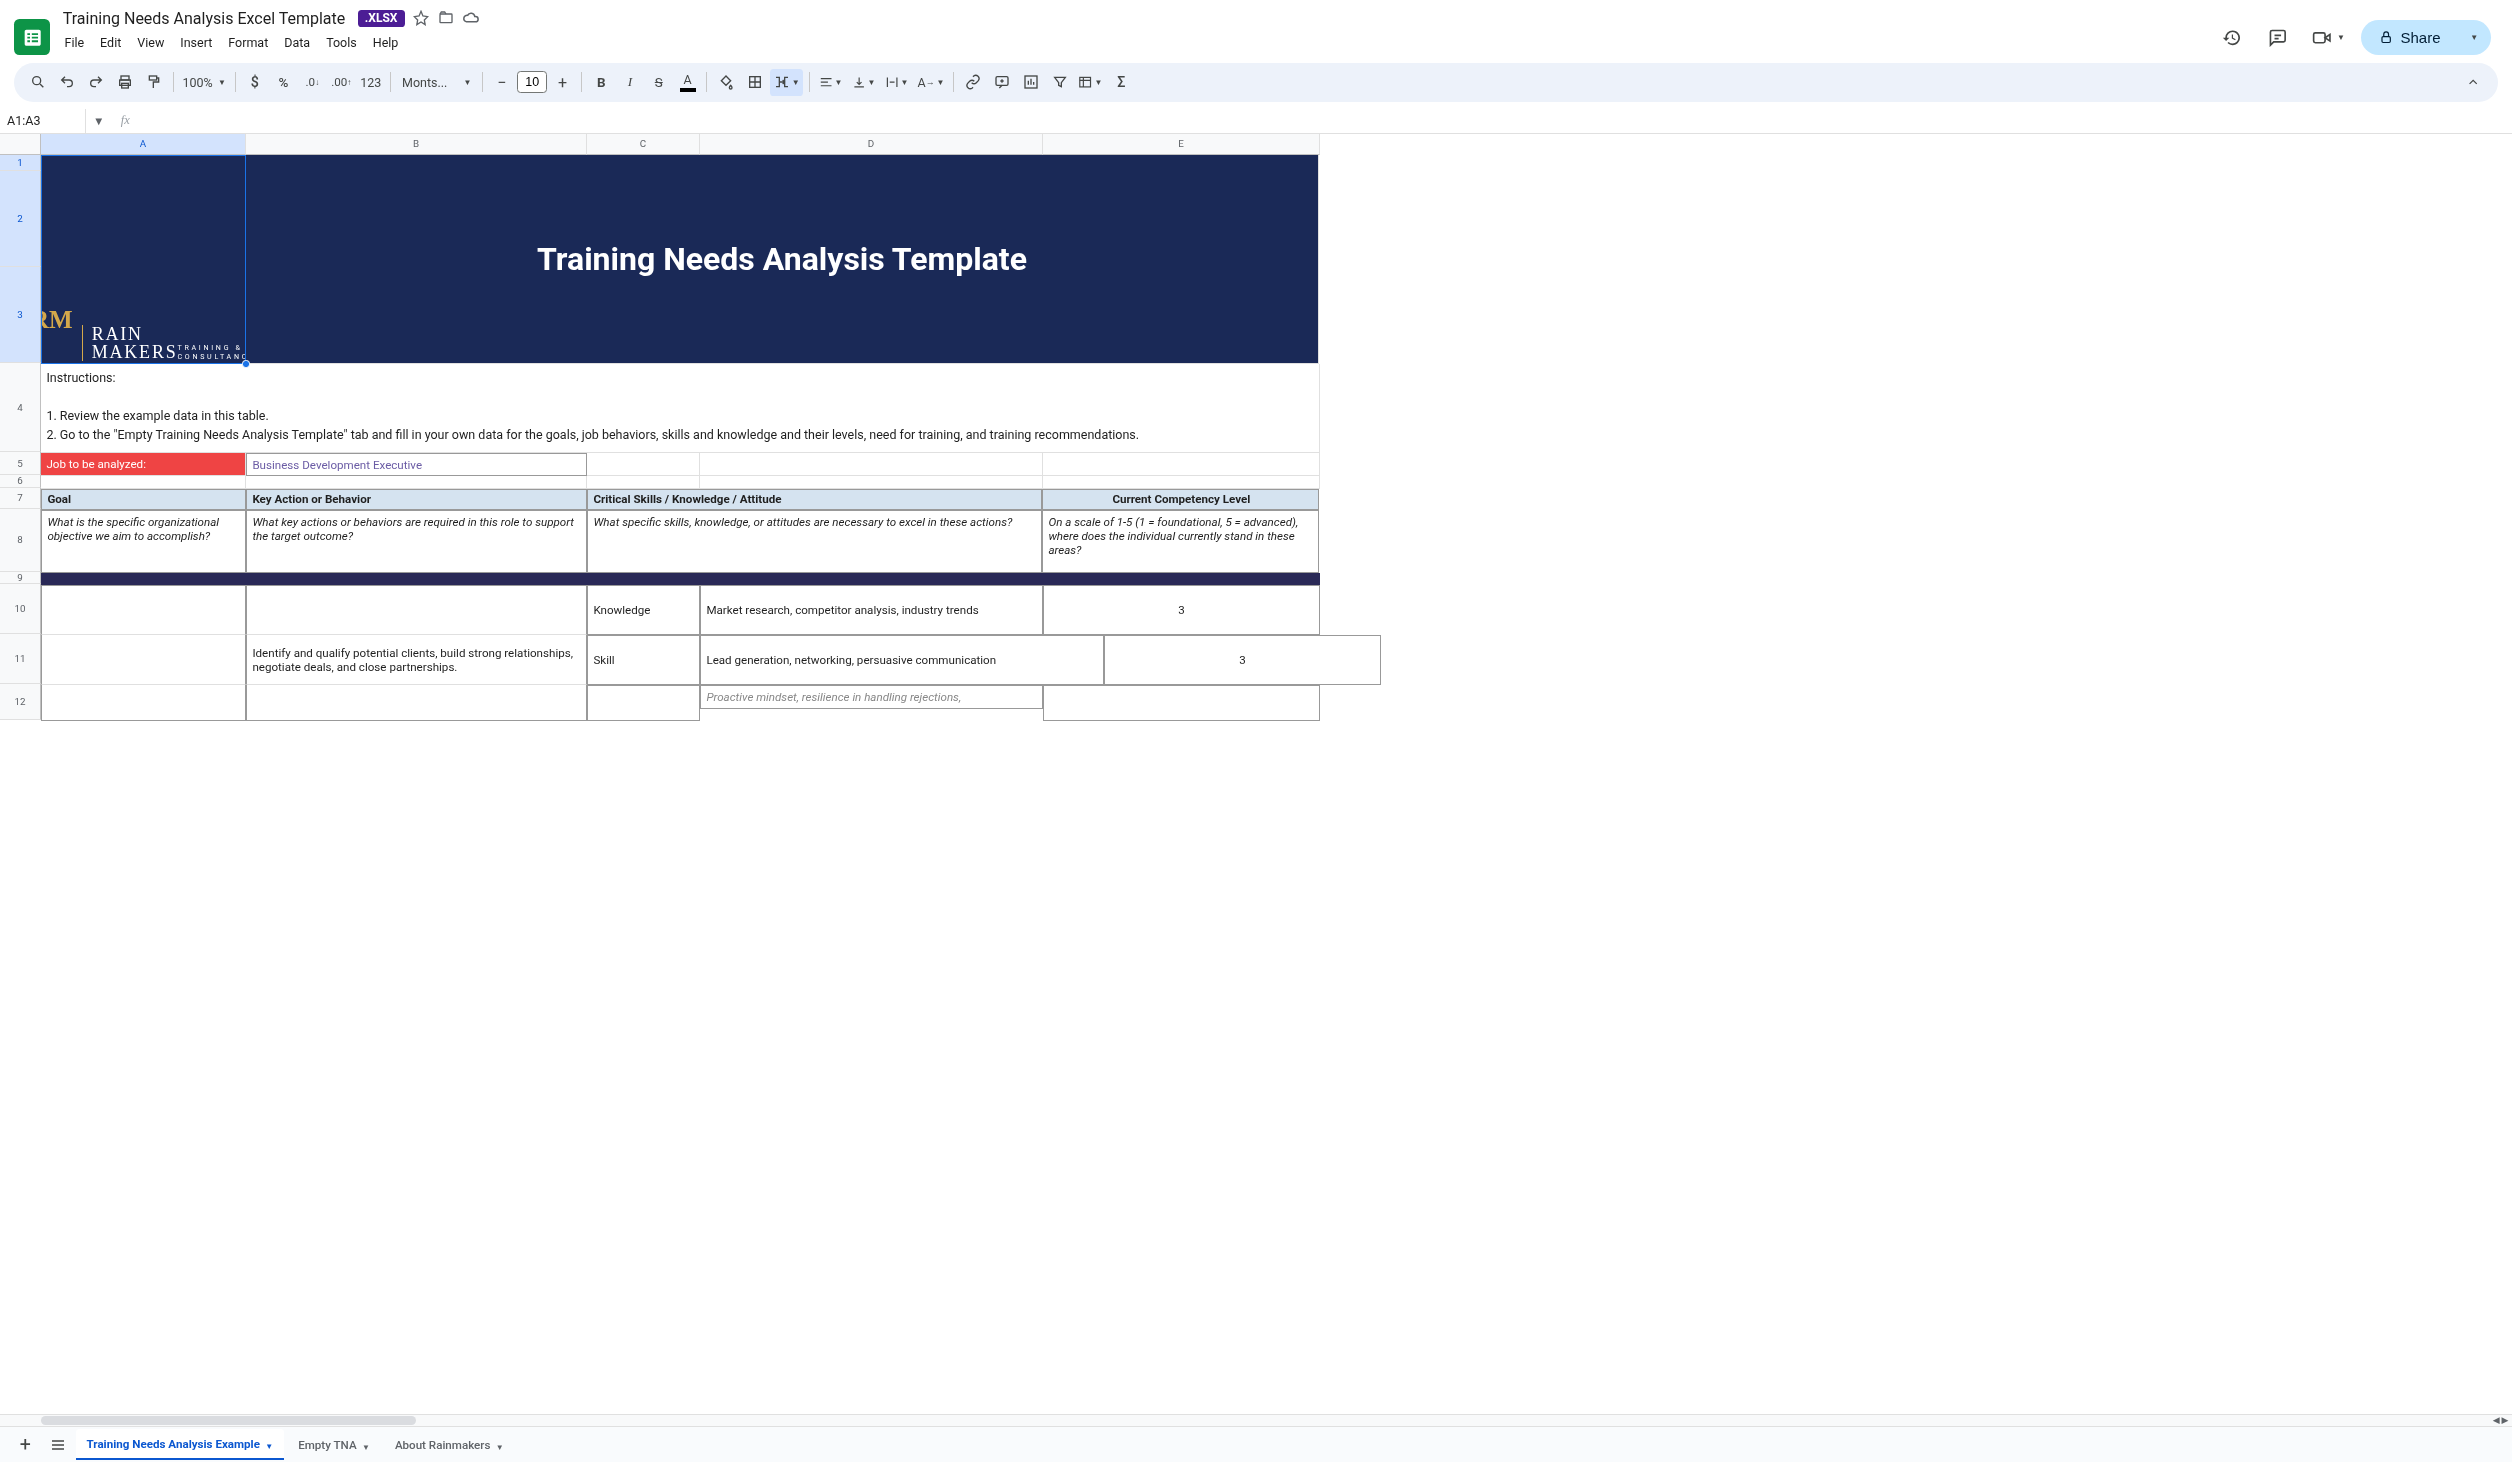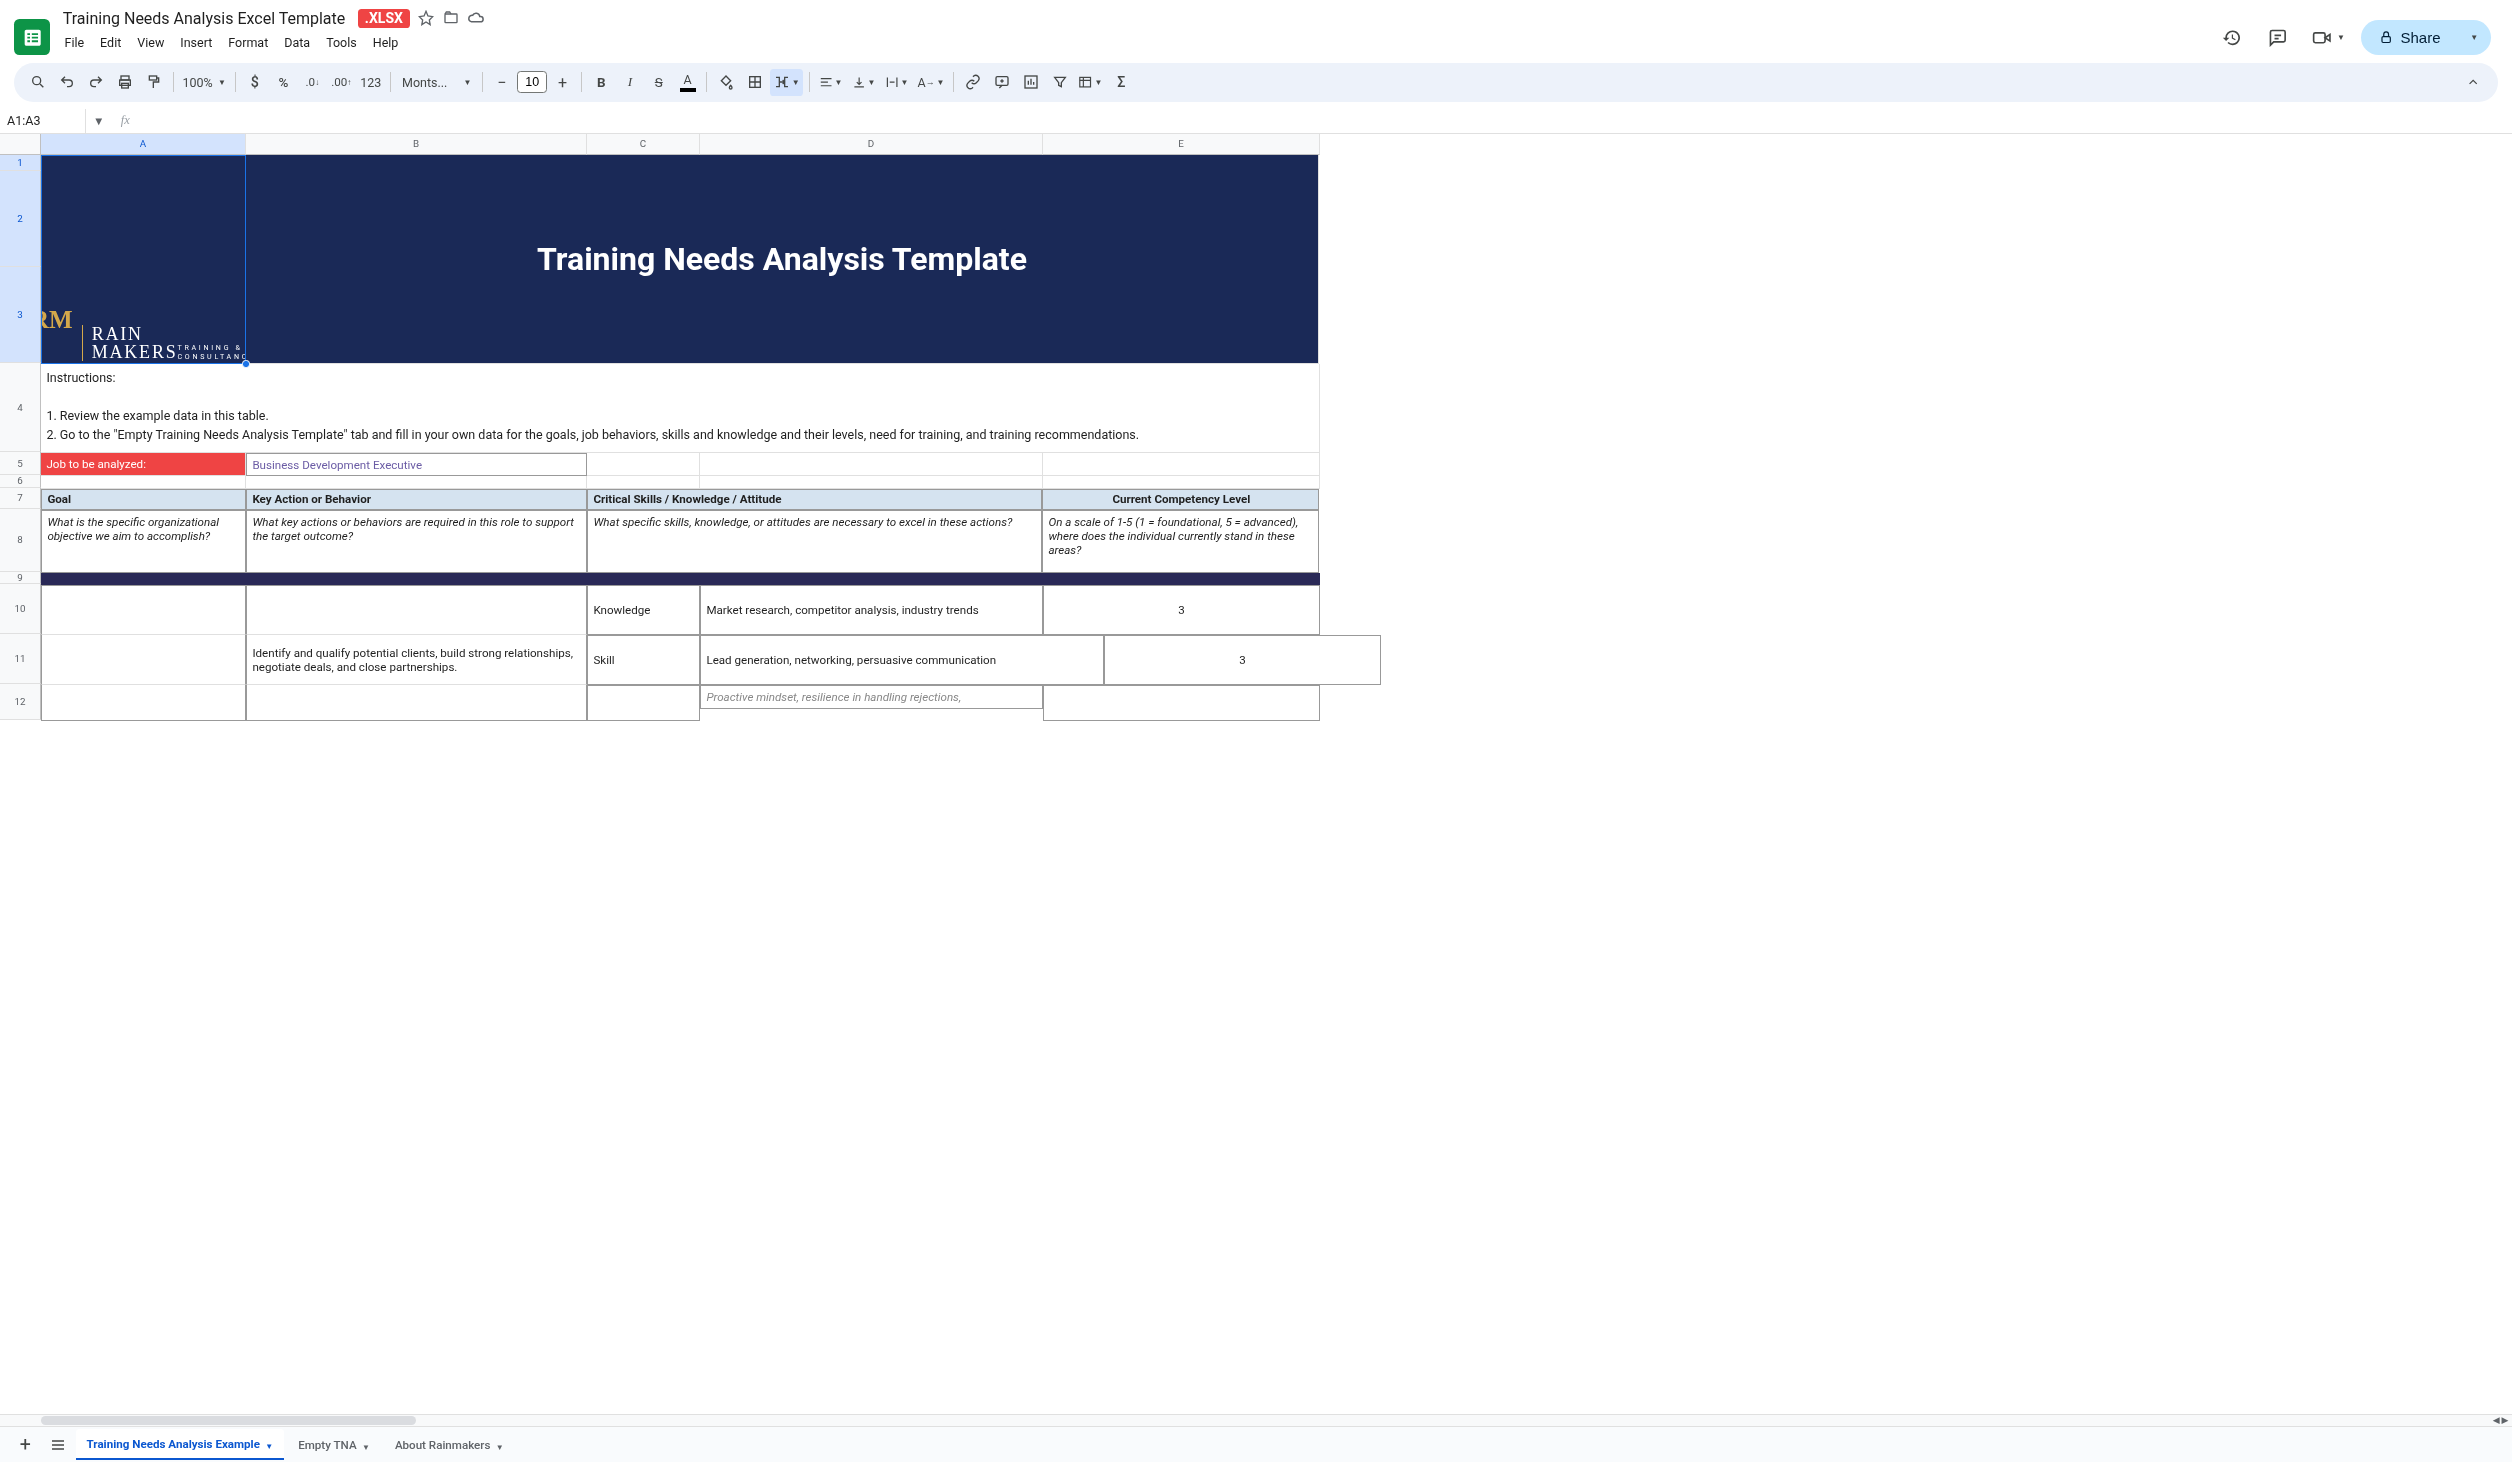--- a/index.html
+++ b/index.html
@@ -3,21 +3,21 @@
 <meta charset="utf-8">
 <style>
 * { margin:0; padding:0; box-sizing:border-box; }
 body { font-family:"Google Sans",Roboto,Arial,sans-serif; font-size:11.6px; color:#1f1f1f; background:#fff; overflow:hidden; height:100vh; display:flex; flex-direction:column; }
 .titlebar { display:flex; align-items:flex-end; padding:7.1px 14.3px 0 14.3px; gap:7.1px; }
 .logo { width:36px; height:36px; background:#0d9447; border-radius:5.4px; display:flex; align-items:center; justify-content:center; flex-shrink:0; }
 .logo svg { width:21.4px; height:21.4px; fill:#fff; }
 .title-area { flex:1; display:flex; flex-direction:column; }
 .title-row { display:flex; align-items:center; gap:7.1px; }
 .doc-title { font-size:16px; color:#1f1f1f; padding:1.8px 5.4px; }
-.xlsx-badge { background:#ef4444; color:#fff; font-size:14px; font-weight:700; padding:1.8px 7.1px; border-radius:3.6px; }
+.xlsx-badge { background:#4c1d95; color:#fff; font-size:12px; font-weight:700; padding:1.8px 7.1px; border-radius:3.6px; }
 .title-icon { width:18px; height:18px; display:flex; align-items:center; justify-content:center; color:#5f6368; cursor:pointer; }
 .menubar { display:flex; gap:1.8px; padding:1.8px 0; }
 .menu-item { padding:3.6px 7.1px; font-size:12.5px; color:#1f1f1f; cursor:pointer; border-radius:3.6px; }
 .titlebar-right { display:flex; align-items:center; gap:10.7px; padding-right:7.1px; }
 .tb-icon { width:36px; height:36px; display:flex; align-items:center; justify-content:center; color:#444746; cursor:pointer; border-radius:50%; }
 .share-btn { background:#c2e7ff; color:#001d35; border:none; padding:9px 18px; border-radius:36px 0 0 36px; font-size:15px; font-weight:500; display:flex; align-items:center; gap:7.1px; cursor:pointer; }
 .share-dd { background:#c2e7ff; color:#001d35; border:none; padding:9px 12.5px 9px 9px; border-radius:0 36px 36px 0; margin-left:0.9px; cursor:pointer; display:flex; align-items:center; }
 .toolbar { margin:7.1px 14.3px; background:#edf2fa; border-radius:21.4px; padding:3.6px 10.7px; display:flex; align-items:center; gap:1.8px; height:39px; }
 .tb-btn { min-width:27px; height:27px; display:flex; align-items:center; justify-content:center; cursor:pointer; border-radius:3.6px; color:#444746; padding:0 3.6px; font-size:12.5px; }
 .tb-btn.active { background:#d3e3fd; }

